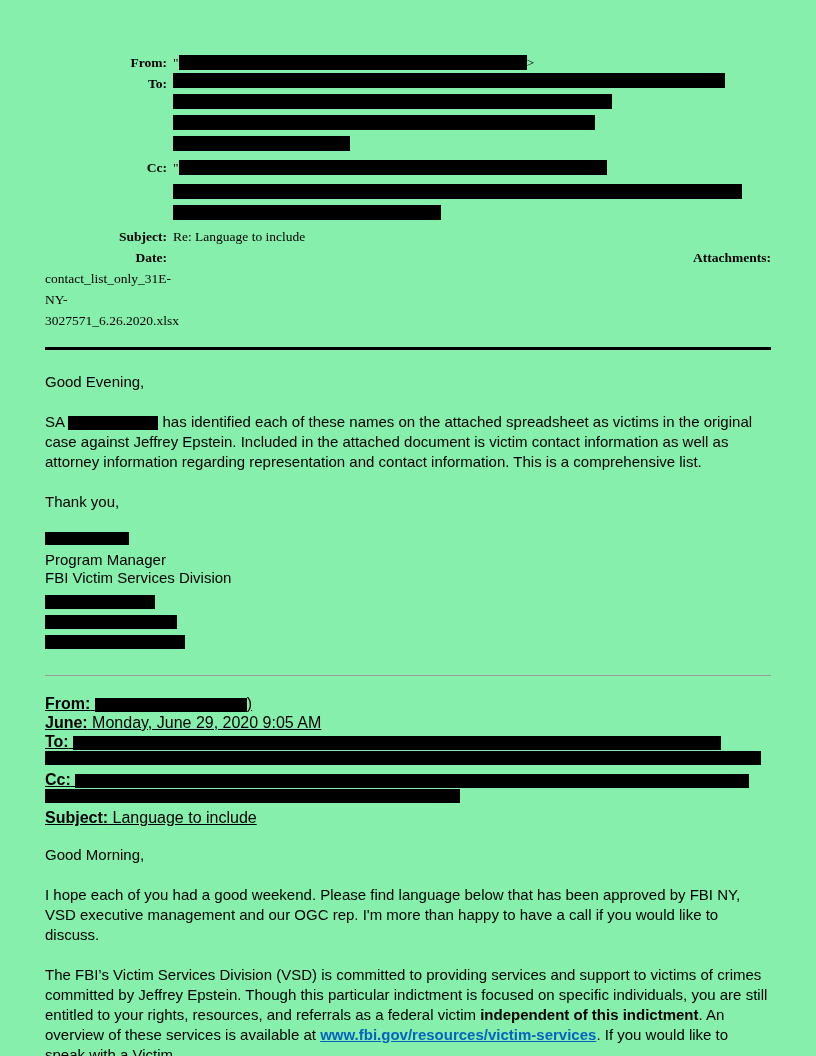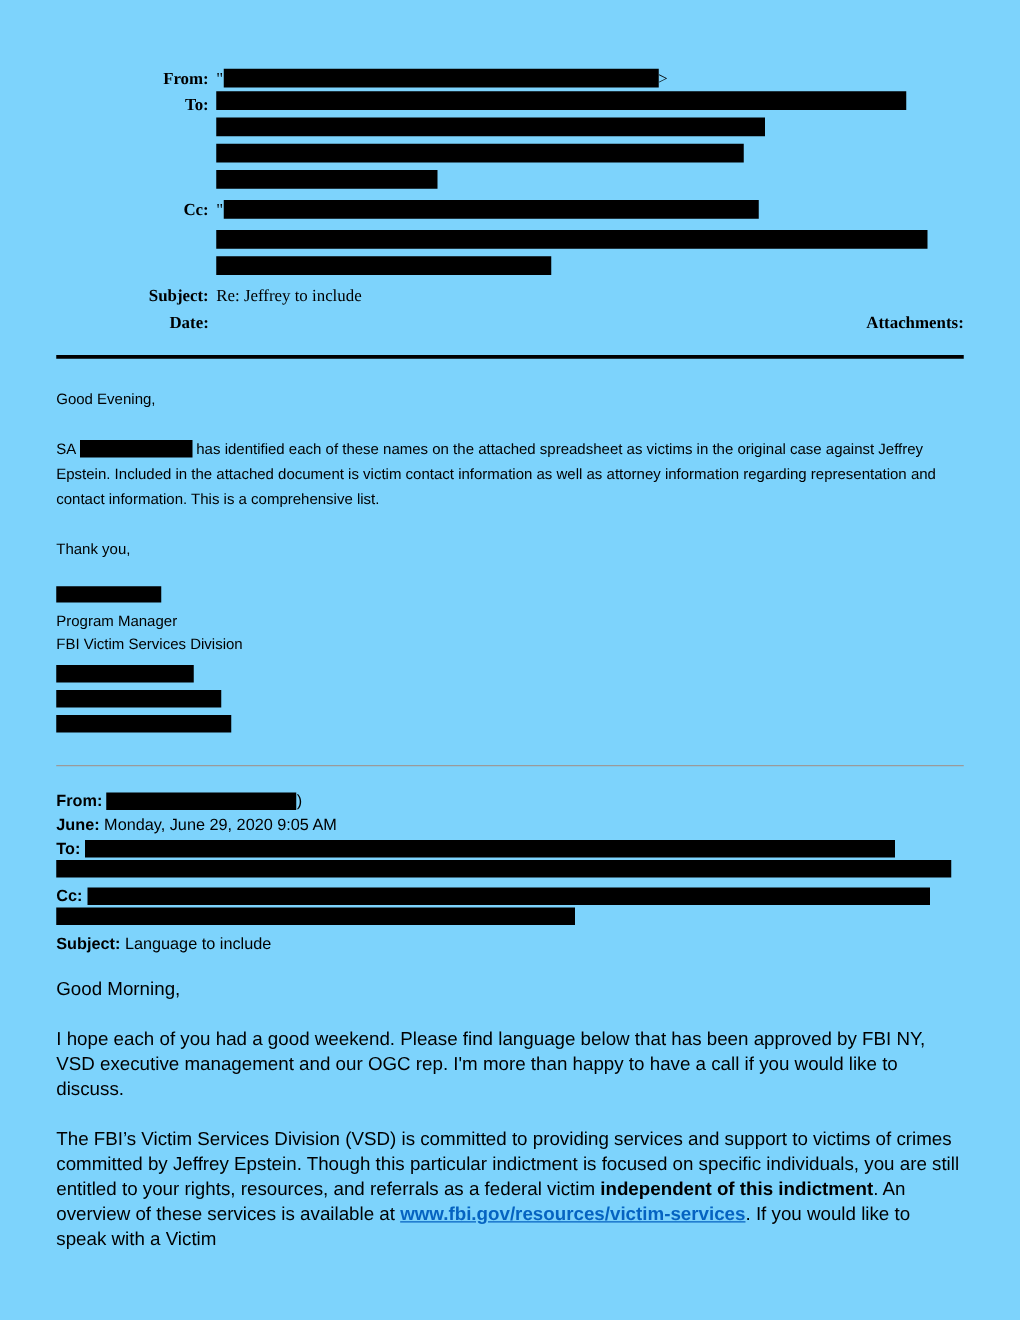--- a/index.html
+++ b/index.html
@@ -1,18 +1,18 @@
 <!DOCTYPE html>
 <html><head>
 <meta charset="utf-8">
 <style>
   html,body{margin:0;padding:0;background:#fff;}
   .page{
     width:816px;height:1056px;
-    background:#7dd3fc;color:#000;
+    background:#86efac;color:#000;
     font-family:"Liberation Sans",sans-serif;
     position:relative;overflow:hidden;
     box-sizing:border-box;
   }
   
   .mail-header{
     font-family:"Liberation Serif",serif;
     font-size:13.5px;line-height:21px;
     margin:52px 45px 0 45px;
     display:grid;grid-template-columns:122px 1fr;
@@ -20,32 +20,32 @@
   }
   .hlabel{font-weight:bold;text-align:right;white-space:nowrap;}
   .hvalue{min-width:0;}
   .redact{display:inline-block;background:#000;height:15px;vertical-align:text-bottom;}
   .redact.blk{display:block;margin:0 0 6px 0;}
   .hvalue .line{margin-bottom:6px;}
   .rule-thick{border:none;border-top:3px solid #000;margin:16px 45px 0 45px;}
   
   .body1{
     margin:22px 46px 0 45px;
-    font-size:12px;line-height:20px;
+    font-size:15px;line-height:20px;
   }
   .para{margin:0 0 20px 0;}
   .inline-redact{display:inline-block;background:#000;height:14px;vertical-align:text-bottom;}
   .sig-line{margin:0;line-height:18px;}
   .sig-redact{display:block;background:#000;margin:4px 0 6px 0;}
   
   .rule-thin{border:none;border-top:1px solid #9a9a9a;margin:26px 45px 18px 45px;}
   
   .quoted-header{
     margin:0 46px 0 45px;
-    font-size:13px;line-height:19px;
+    font-size:16px;line-height:19px;text-decoration:underline;
   }
   .qrow{margin:0;}
   .qlabel{font-weight:bold;}
   .quoted-header .redact{height:14px;}
   .quoted-header .redact.blk{margin:0 0 5px 0;}
   
   .body2{
     margin:18px 46px 0 45px;
     font-size:15px;line-height:20px;
   }
@@ -73,25 +73,26 @@
     </div>
 
     <div class="hlabel">Cc:</div>
     <div class="hvalue">
       <div class="line"><span>"</span><span class="redact" style="width:428px"></span></div>
       <span class="redact blk" style="width:569px"></span>
       <span class="redact blk" style="width:268px"></span>
     </div>
 
     <div class="hlabel">Subject:</div>
-    <div class="hvalue">Re: Jeffrey to include</div>
+    <div class="hvalue">Re: Language to include</div>
 
     <div class="hlabel">Date:</div>
 
     <div class="hlabel">Attachments:</div>
+    <div class="hvalue">contact_list_only_31E-NY-3027571_6.26.2020.xlsx</div>
 
   </div>
 
   <hr class="rule-thick">
 
   <div class="body1">
     <p class="para">Good Evening,</p>
 
     <p class="para"><span>SA </span><span class="inline-redact" style="width:90px"></span><span> has identified each of these names on the attached spreadsheet as victims in the original case against Jeffrey Epstein. Included in the attached document is victim contact information as well as attorney information regarding representation and contact information. This is a comprehensive list.</span></p>
 

